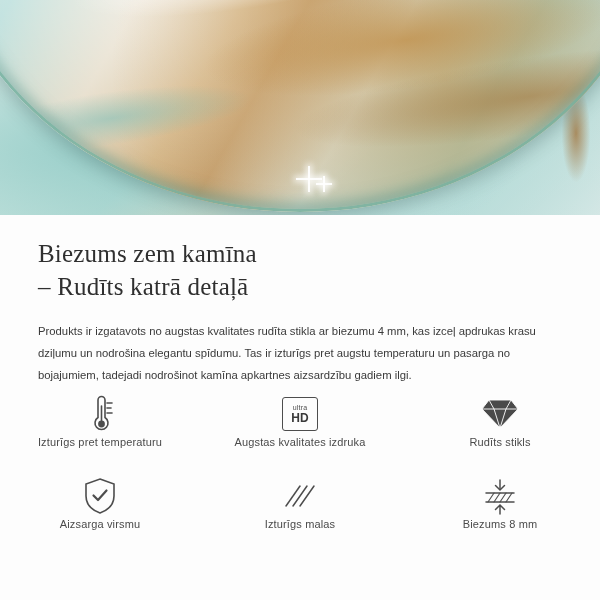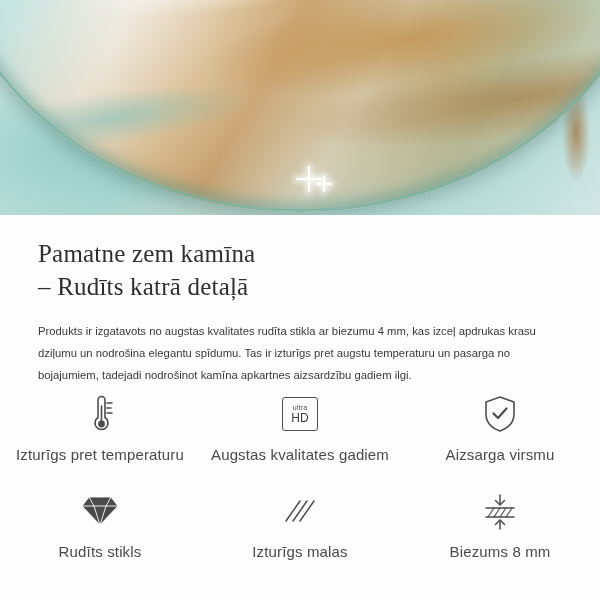--- a/index.html
+++ b/index.html
@@ -145,57 +145,56 @@
     align-items: center;
     justify-content: flex-start;
   }
   .feature-icon {
     height: 44px;
     display: flex;
     align-items: center;
     justify-content: center;
   }
   .feature-label {
-    margin-top: 10px;
-    font-size: 15px;
+    font-size: 11px;
     color: #4a4a4a;
     letter-spacing: 0.15px;
   }
   .ultrahd-box {
     width: 34px;
     height: 32px;
     border: 1.6px solid #4d4d4d;
     border-radius: 3px;
     display: flex;
     flex-direction: column;
     align-items: center;
     justify-content: center;
     line-height: 1;
   }
   .ultrahd-box .u1 { font-size: 7px; color: #4d4d4d; letter-spacing: 0.2px; }
-  .ultrahd-box .u2 { font-size: 12px; font-weight: normal; color: #3a3a3a; margin-top: 1px; }
+  .ultrahd-box .u2 { font-size: 12px; font-weight: bold; color: #3a3a3a; margin-top: 1px; }
 </style>
 </head>
 <body>
 
 <div class="page">
 
   <div class="hero">
     <div class="hero-bg"></div>
     <div class="disc">
       <div class="disc-veins"></div>
       <div class="disc-edge"></div>
     </div>
     <div class="sparkle s1"></div>
     <div class="sparkle s2"></div>
   </div>
 
   <div class="content">
     <h1 class="headline">
-      <span class="l1">Pamatne zem kamīna</span>
+      <span class="l1">Biezums zem kamīna</span>
       <span class="l2">– Rudīts katrā detaļā</span>
     </h1>
     <p class="paragraph">Produkts ir izgatavots no augstas kvalitates rudīta stikla ar biezumu 4 mm, kas izceļ apdrukas krasu dziļumu un nodrošina elegantu spīdumu. Tas ir izturīgs pret augstu temperaturu un pasarga no bojajumiem, tadejadi nodrošinot kamīna apkartnes aizsardzību gadiem ilgi.</p>
   </div>
 
   <div class="features">
 
     <div class="feature">
       <div class="feature-icon">
         <svg width="30" height="40" viewBox="0 0 30 40" fill="none" stroke="#4d4d4d" stroke-width="1.6" stroke-linecap="round">
@@ -210,43 +209,43 @@
       <div class="feature-label">Izturīgs pret temperaturu</div>
     </div>
 
     <div class="feature">
       <div class="feature-icon">
         <div class="ultrahd-box">
           <span class="u1">ultra</span>
           <span class="u2">HD</span>
         </div>
       </div>
-      <div class="feature-label">Augstas kvalitates gadiem</div>
-    </div>
-
-    <div class="feature">
-      <div class="feature-icon">
-        <svg width="34" height="40" viewBox="0 0 34 40" fill="none">
-          <path d="M17 3 L31 8 V20 C31 29 24 34.5 17 37 C10 34.5 3 29 3 20 V8 Z" fill="none" stroke="#4d4d4d" stroke-width="1.6"></path>
-          <path d="M10.5 19.5 L15 24 L23.5 14.5" stroke="#4d4d4d" stroke-width="2.2" stroke-linecap="round" stroke-linejoin="round" fill="none"></path>
-        </svg>
-      </div>
-      <div class="feature-label">Aizsarga virsmu</div>
+      <div class="feature-label">Augstas kvalitates izdruka</div>
     </div>
 
     <div class="feature">
       <div class="feature-icon">
         <svg width="38" height="34" viewBox="0 0 38 34" fill="#4a4a4a" stroke="#ffffff" stroke-width="0.9">
           <path d="M8 3 H30 L37 12 L19 31 L1 12 Z"></path>
           <path d="M1 12 H37" stroke="#ffffff" stroke-width="0.9" fill="none"></path>
           <path d="M8 3 L13 12 L19 31" stroke="#ffffff" stroke-width="0.9" fill="none"></path>
           <path d="M30 3 L25 12 L19 31" stroke="#ffffff" stroke-width="0.9" fill="none"></path>
         </svg>
       </div>
       <div class="feature-label">Rudīts stikls</div>
+    </div>
+
+    <div class="feature">
+      <div class="feature-icon">
+        <svg width="34" height="40" viewBox="0 0 34 40" fill="none">
+          <path d="M17 3 L31 8 V20 C31 29 24 34.5 17 37 C10 34.5 3 29 3 20 V8 Z" fill="none" stroke="#4d4d4d" stroke-width="1.6"></path>
+          <path d="M10.5 19.5 L15 24 L23.5 14.5" stroke="#4d4d4d" stroke-width="2.2" stroke-linecap="round" stroke-linejoin="round" fill="none"></path>
+        </svg>
+      </div>
+      <div class="feature-label">Aizsarga virsmu</div>
     </div>
 
     <div class="feature">
       <div class="feature-icon">
         <svg width="36" height="30" viewBox="0 0 36 30" fill="none" stroke="#4d4d4d" stroke-width="1.5" stroke-linecap="round">
           <line x1="4" y1="25" x2="18" y2="5"></line>
           <line x1="11" y1="25" x2="25" y2="5"></line>
           <line x1="18" y1="25" x2="32" y2="5"></line>
         </svg>
       </div>

